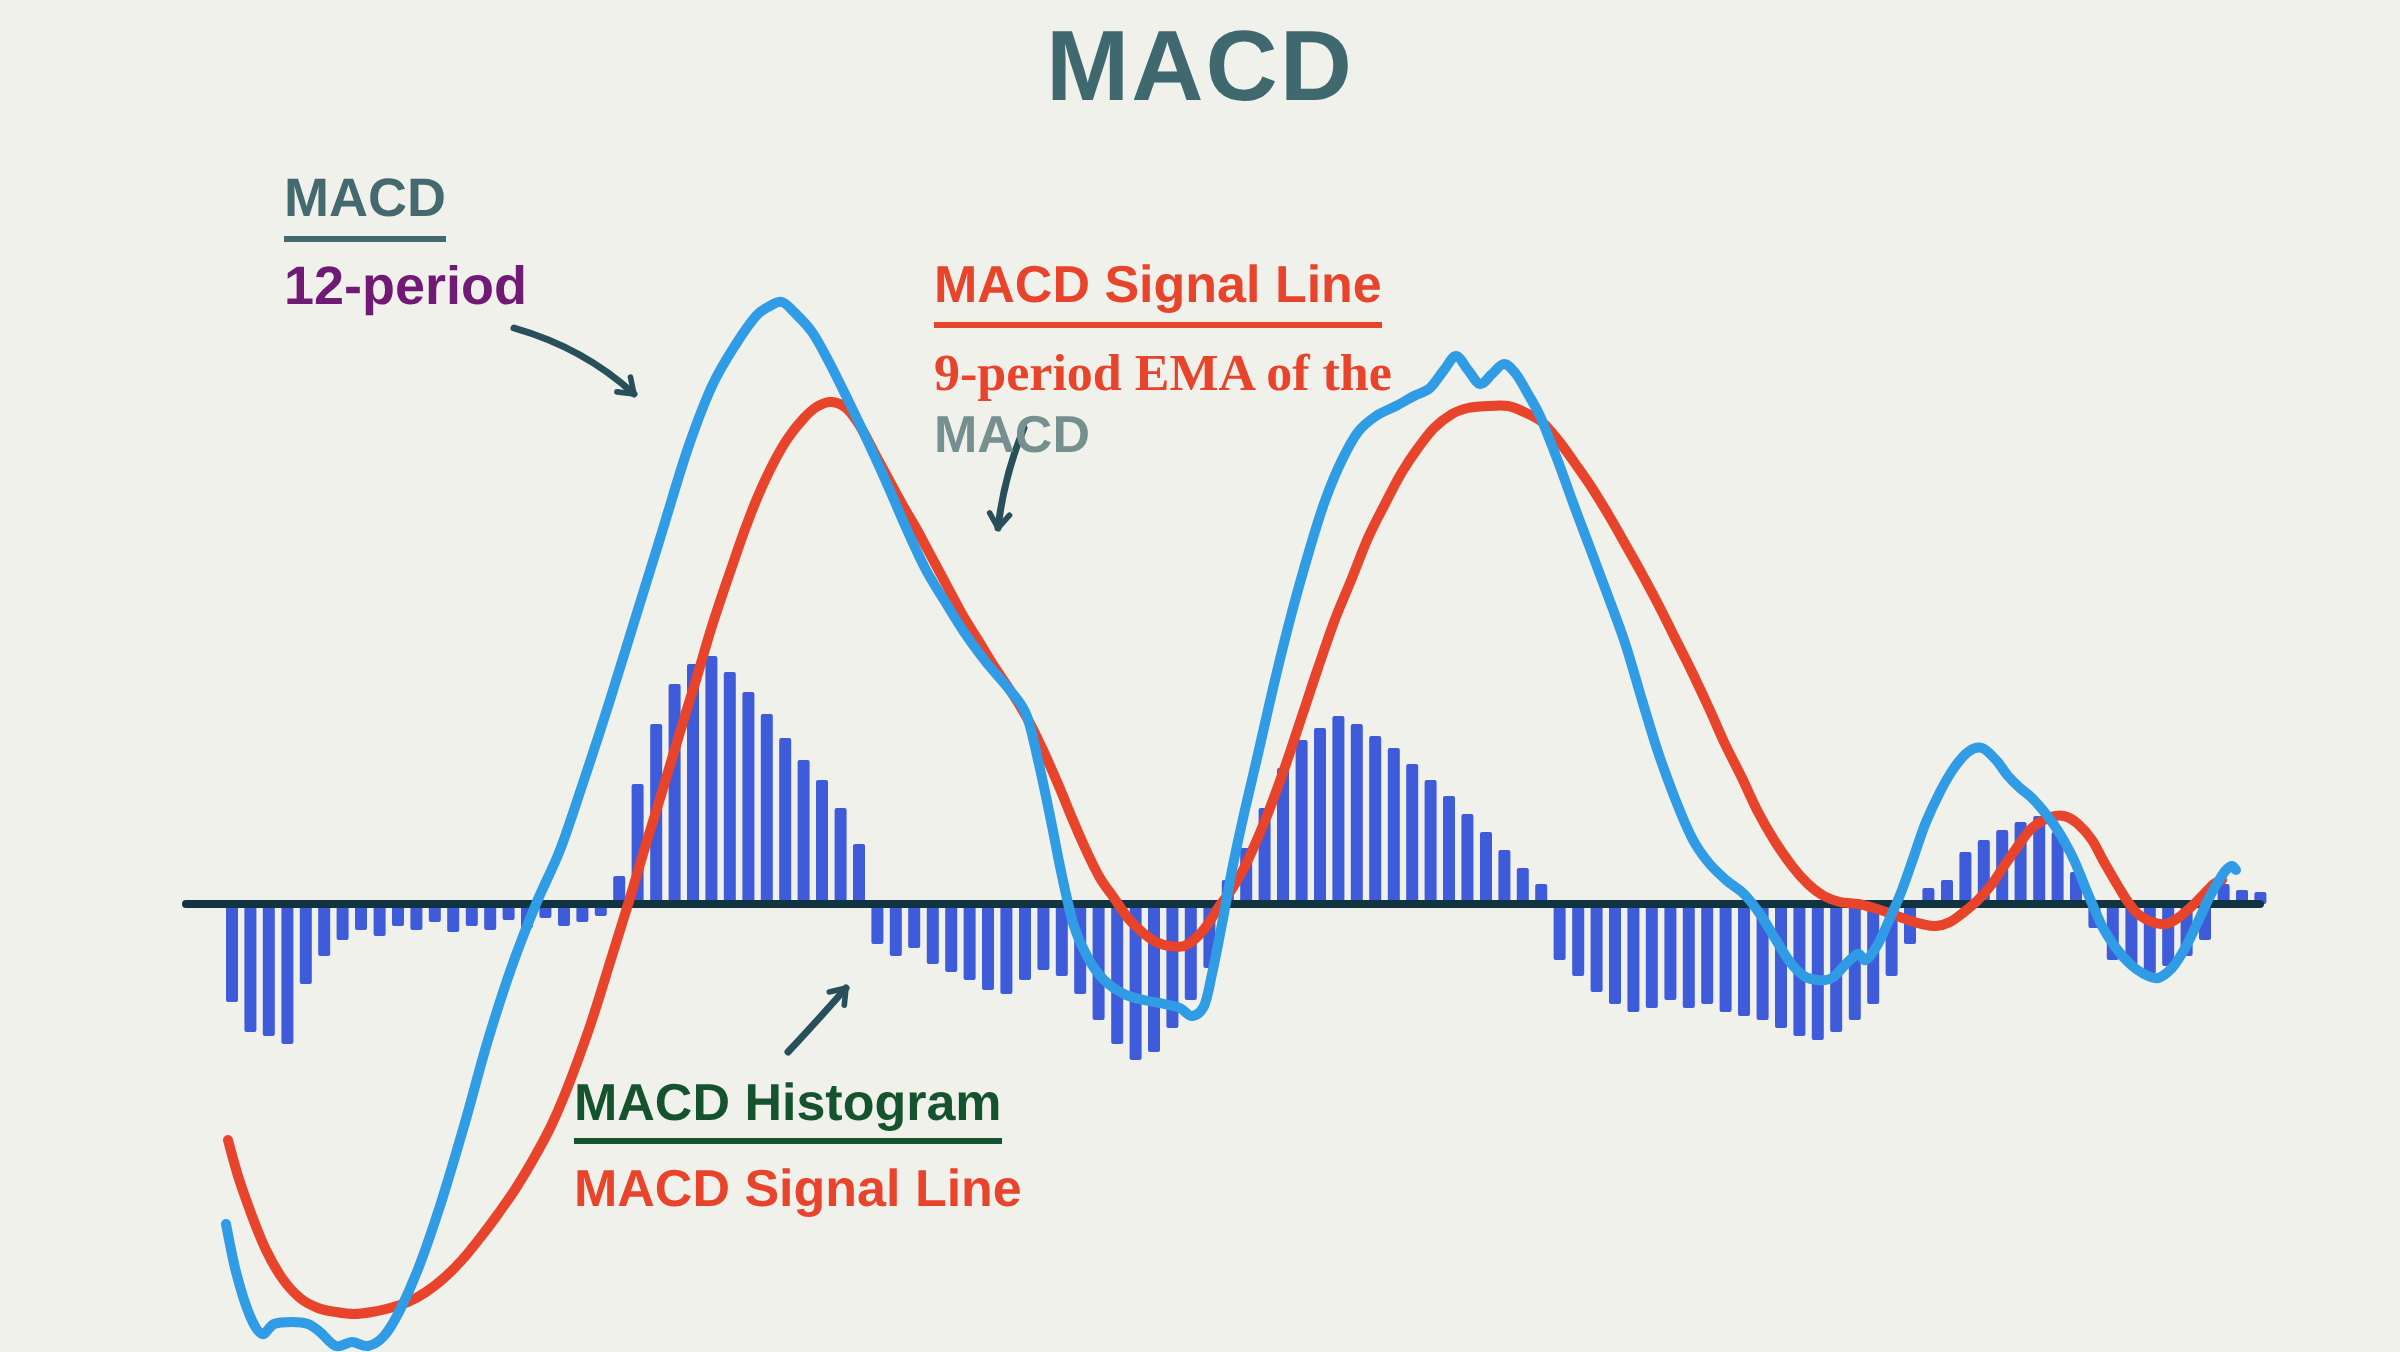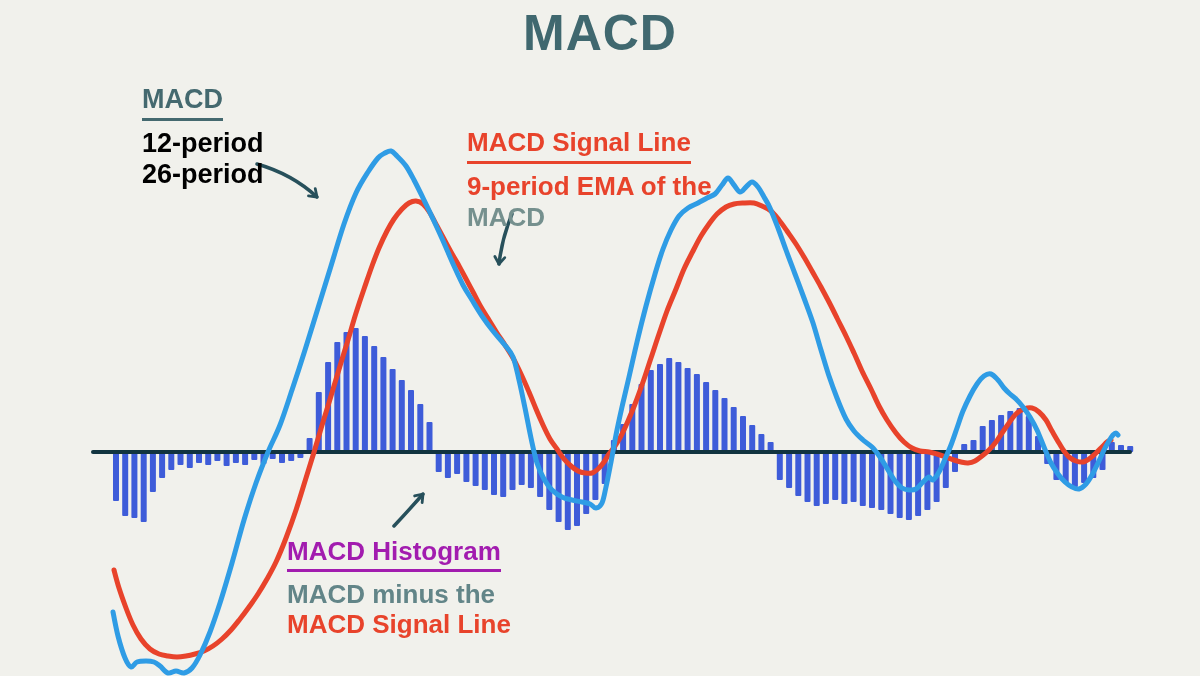--- a/index.html
+++ b/index.html
@@ -11,27 +11,27 @@
   .stage{position:absolute;inset:0;border-radius:21px;}
   #chart-svg{position:absolute;left:0;top:0;}
   .page-title{
     position:absolute;top:4px;left:0;width:100%;text-align:center;
     font-size:50px;font-weight:800;letter-spacing:1px;color:#40686f;
   }
   .annot{position:absolute;font-weight:700;}
   .annot .head{display:inline-block;padding-bottom:3px;border-bottom:3px solid currentColor;margin-bottom:7px;}
   .annot-macd{left:142px;top:84px;font-size:27px;line-height:31px;}
   .annot-macd .head{color:#44696f;}
-  .annot-macd .body{color:#000000;}
+  .annot-macd .body{color:#701a75;}
   .annot-signal{left:467px;top:127px;font-size:26px;line-height:31px;}
   .annot-signal .head{color:#e8432b;}
-  .annot-signal .b1{color:#e8432b;}
+  .annot-signal .b1{color:#e8432b;font-family:Liberation Serif, serif;}
   .annot-signal .b2{color:#75908e;}
   .annot-hist{left:287px;top:536px;font-size:26px;line-height:30px;}
-  .annot-hist .head{color:#a21caf;}
+  .annot-hist .head{color:#14532d;}
   .annot-hist .b1{color:#628588;}
   .annot-hist .b2{color:#e8432b;}
 </style>
 </head>
 <body>
 
 <div class="stage">
 
   <svg id="chart-svg" width="1200" height="676" viewBox="0 0 1200 676">
     <defs>
@@ -164,28 +164,26 @@
         <path d="M512,214 Q502,238 499,264" fill="none" stroke="#27505b" stroke-width="3.5" stroke-linecap="round" marker-end="url(#arrowhead)"></path>
         <path d="M394,526 Q409,510 423,494" fill="none" stroke="#27505b" stroke-width="3.5" stroke-linecap="round" marker-end="url(#arrowhead)"></path>
       </g>
   </svg>
 
   <div class="page-title">MACD</div>
 
   <div class="annot annot-macd">
     <span class="head">MACD</span>
     <div class="body">12-period</div>
-    <div class="body">26-period</div>
   </div>
 
   <div class="annot annot-signal">
     <span class="head">MACD Signal Line</span>
     <div class="b1">9-period EMA of the</div>
     <div class="b2">MACD</div>
   </div>
 
   <div class="annot annot-hist">
     <span class="head">MACD Histogram</span>
-    <div class="b1">MACD minus the</div>
     <div class="b2">MACD Signal Line</div>
   </div>
 
 </div>
 
 </body></html>

